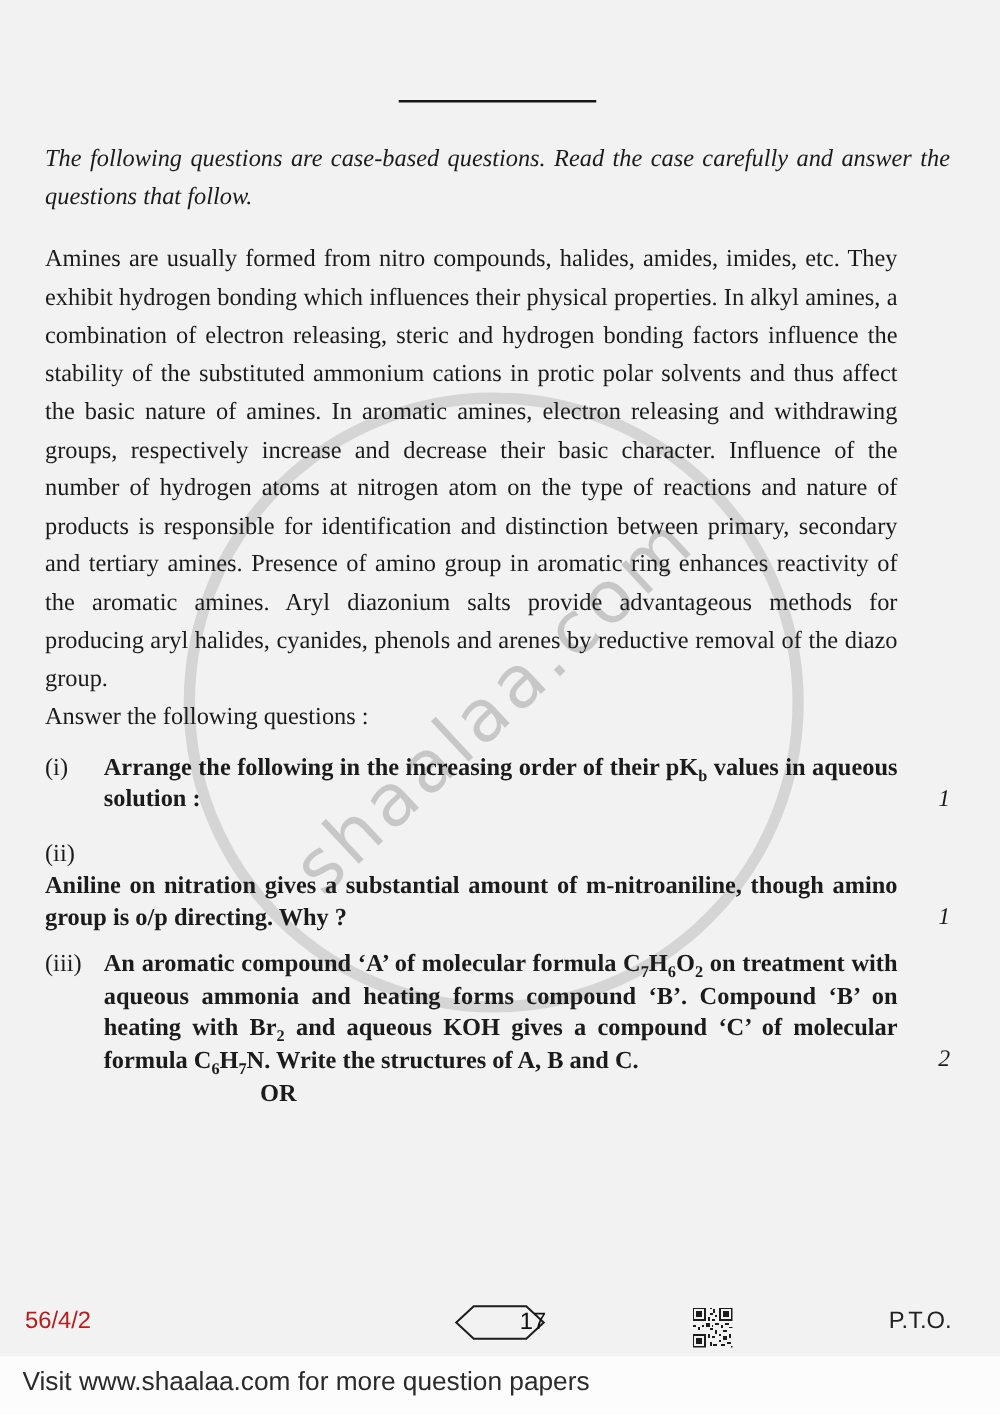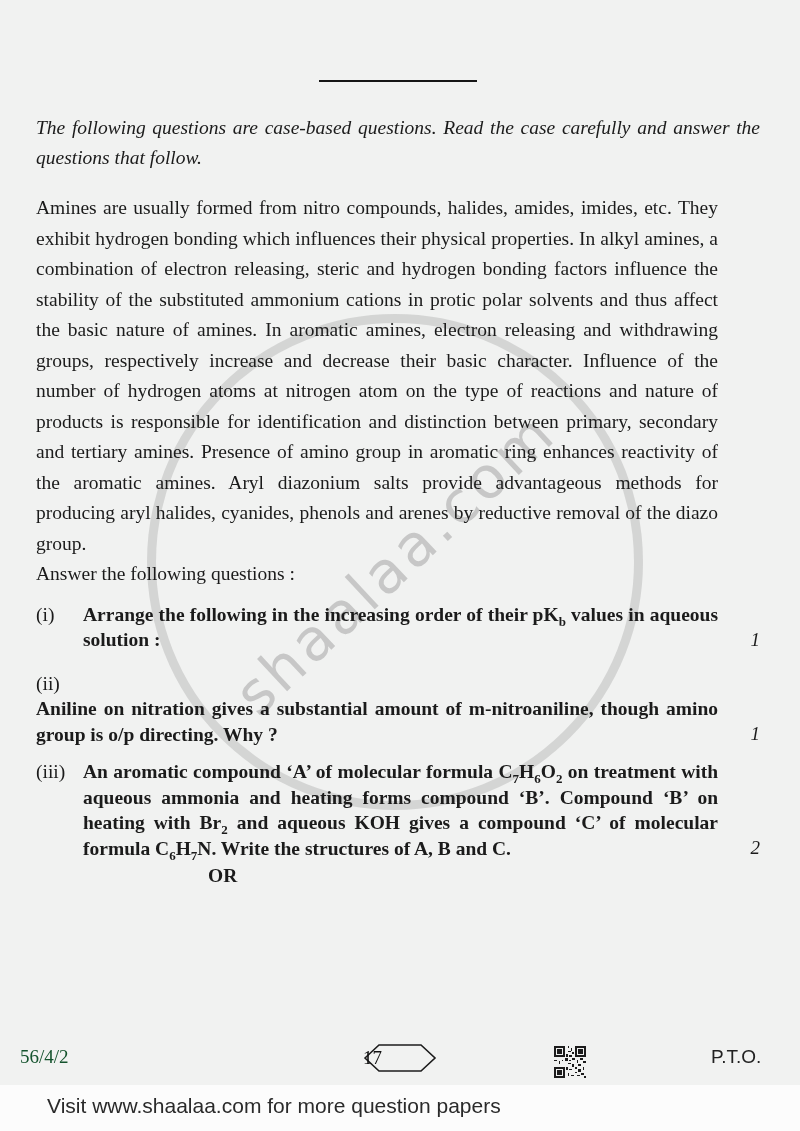--- a/index.html
+++ b/index.html
@@ -40,36 +40,36 @@
   .answer-prompt { font-size:19.5px; line-height:30.5px; padding-right:42px; }
   .subq { position:relative; display:flex; margin-top:12px; padding-right:42px; }
   .subq.gap-lg { margin-top:18px;flex-direction:column; }
   .sub-label { width:47px; font-size:19.5px; line-height:25.5px; }
   .sub-text { flex:1; font-size:19.5px; line-height:25.5px; text-align:justify;font-weight:bold; }
   .sub-text sub, .formula sub { font-size:13px; line-height:0; }
   .mark { position:absolute; right:0; bottom:2px; font-style:italic; font-size:19px; }
   .formula { margin:8px 0 2px 102px; font-size:20px; line-height:26px; }
   .or-label { margin-top:4px; margin-left:172px; font-weight:bold; font-size:19.5px; }
   
-  .footer-code { position:absolute; left:20px; top:1046px; font-family:Liberation Serif, serif; font-size:19px; color:#14532d; }
+  .footer-code { position:absolute; left:20px; top:1046px; font-family:Liberation Sans, sans-serif; font-size:19px; color:#b91c1c; }
   .page-badge { position:absolute; left:363px; top:1042px; width:74px; height:32px; }
   .page-badge svg { position:absolute; left:0; top:0; }
   .page-badge .num {
     position:absolute; left:0; top:0; width:74px; height:32px;
-    text-align:left; line-height:31px;
-    font-family:Liberation Serif, serif; font-size:19px; color:#111;
+    text-align:right; line-height:31px;
+    font-family:Liberation Sans, sans-serif; font-size:19px; color:#111;
   }
   .qr { position:absolute; left:554px; top:1046px; width:32px; height:32px; }
   .footer-pto { position:absolute; left:711px; top:1046px; font-family:"Liberation Sans","DejaVu Sans",sans-serif; font-size:19px; color:#222; }
   .bottom-bar {
     position:absolute; left:0; bottom:0; width:800px; height:46px; background:#fcfcfc;
   }
   .bottom-bar span {
     position:absolute; left:18px; top:9px;
-    font-family:"Liberation Sans","DejaVu Sans",sans-serif; font-size:21px; color:#2a2a2a;margin-left:29px;
+    font-family:"Liberation Sans","DejaVu Sans",sans-serif; font-size:21px; color:#2a2a2a;
   }
 </style>
 </head>
 <body>
 
 <div class="page">
 
   <div class="wm-circle"></div>
   <div class="wm-text">shaalaa.com</div>
 

